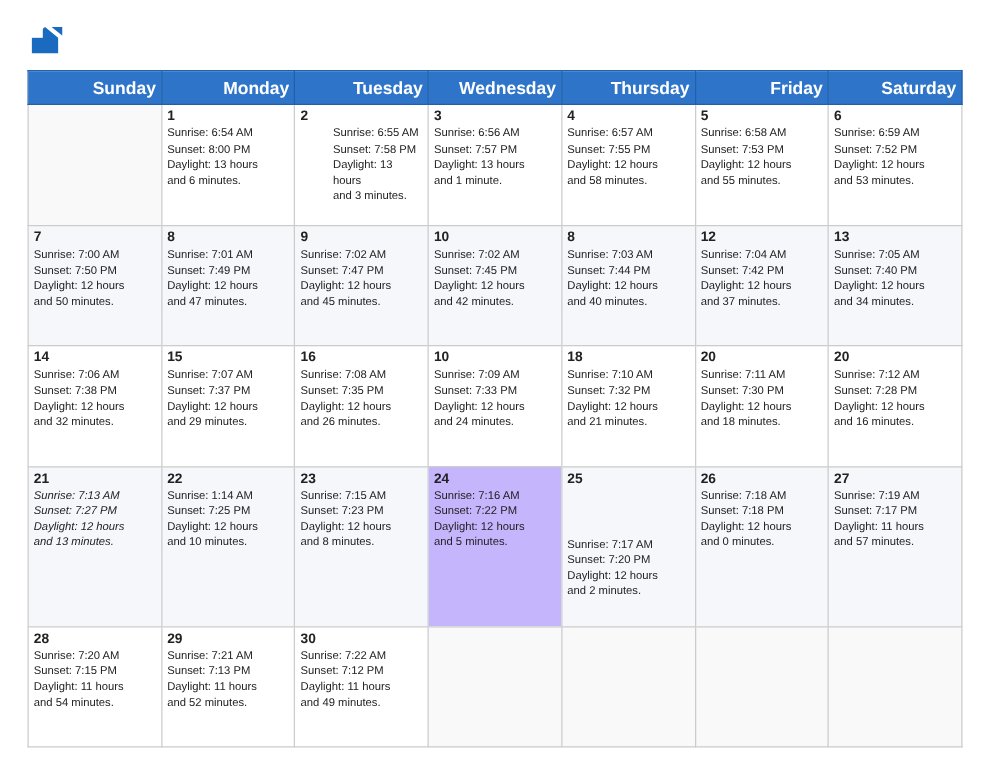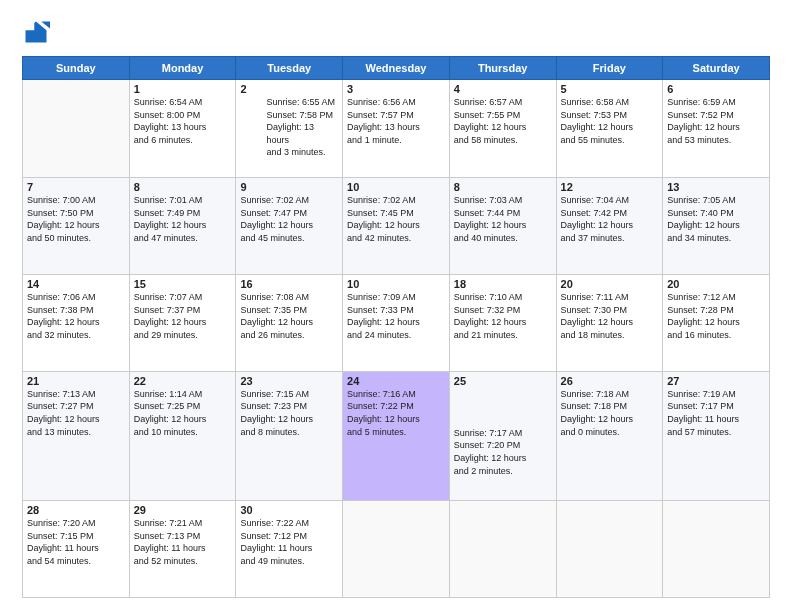--- a/index.html
+++ b/index.html
@@ -63,24 +63,24 @@
     .calendar {
       flex: 1;
       border: 1px solid #ccc;
       border-collapse: collapse;
       width: 100%;
       table-layout: fixed;
     }
     .calendar th {
       background: #2e75c9;
       color: #fff;
-      font-size: 11px;
+      font-size: 14px;
       font-weight: bold;
       padding: 5px 4px;
-      text-align: center;
+      text-align: right;
       border: 1px solid #2060aa;
     }
     .calendar td {
       border: 1px solid #ccc;
       vertical-align: top;
       padding: 3px 4px;
       font-size: 9.5px;
       color: #222;
       height: 82px;
     }
@@ -279,21 +279,21 @@
             <span class="day-num">20</span>
             <div class="day-info" style="white-space: pre-line;">Sunrise: 7:12 AM
 Sunset: 7:28 PM
 Daylight: 12 hours
 and 16 minutes.</div>
           </td>
         </tr>
         <tr>
           <td style="background: rgb(245, 247, 250);">
             <span class="day-num">21</span>
-            <div class="day-info" style="white-space: pre-line;">Sunrise: 7:13 AM
+            <div class="day-info" style="white-space: pre-line; font-style: italic;">Sunrise: 7:13 AM
 Sunset: 7:27 PM
 Daylight: 12 hours
 and 13 minutes.</div>
           </td>
           <td style="background: rgb(245, 247, 250);">
             <span class="day-num">22</span>
             <div class="day-info" style="white-space: pre-line;">Sunrise: 1:14 AM
 Sunset: 7:25 PM
 Daylight: 12 hours
 and 10 minutes.</div>

